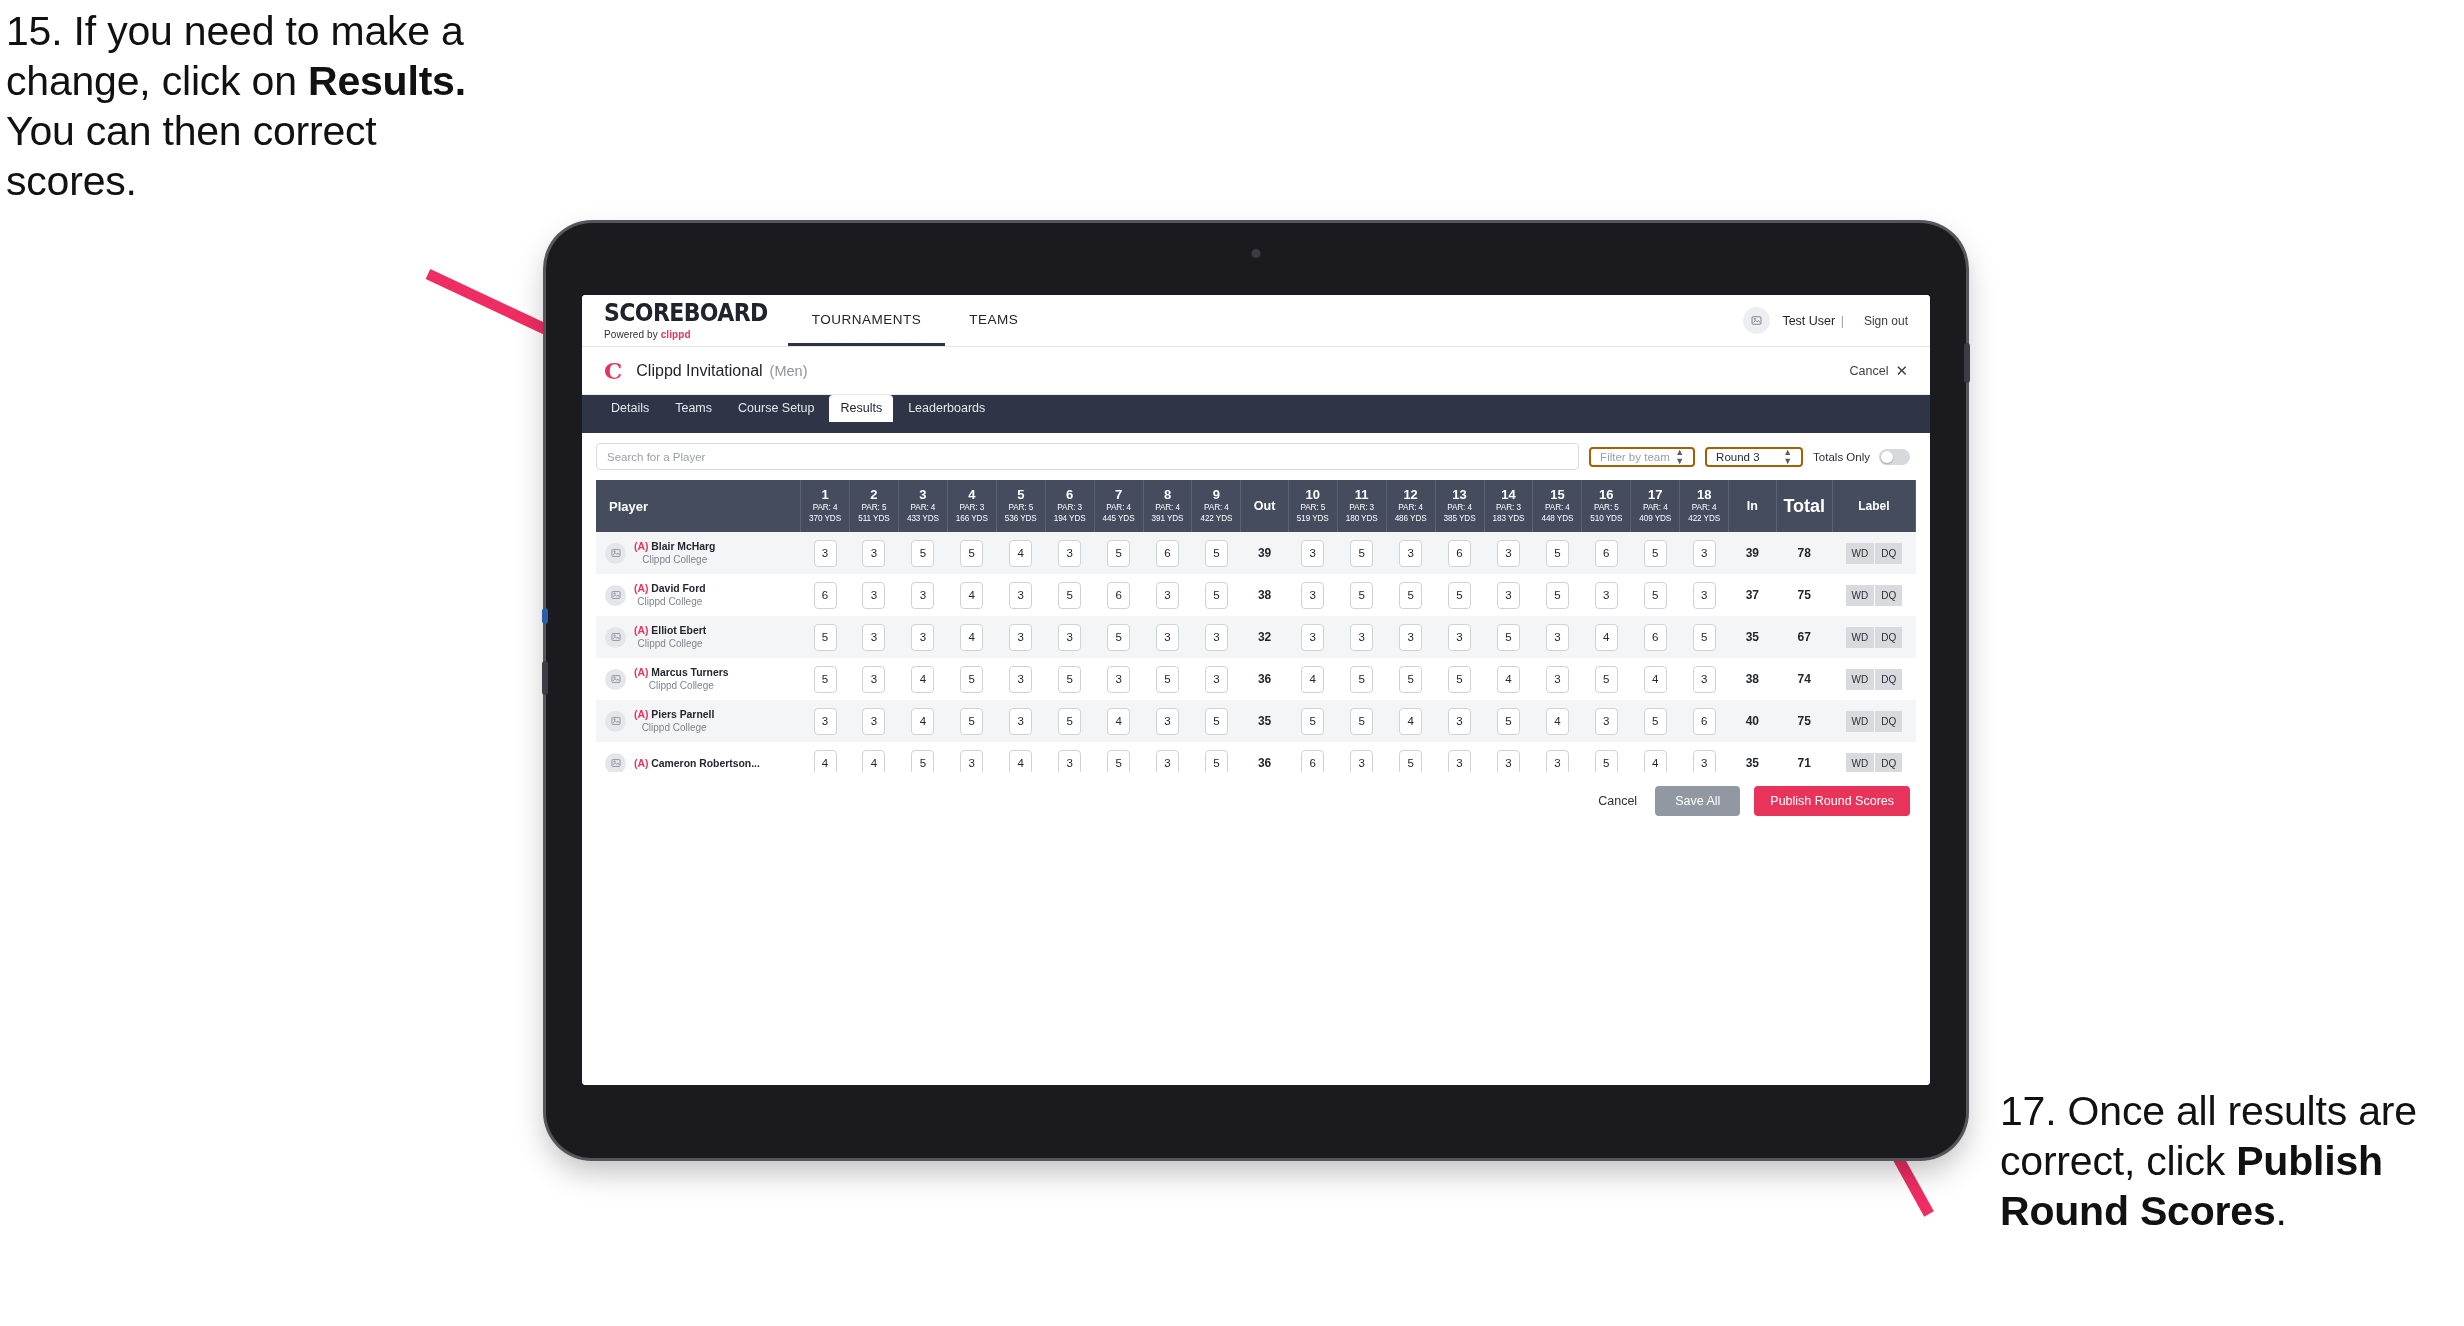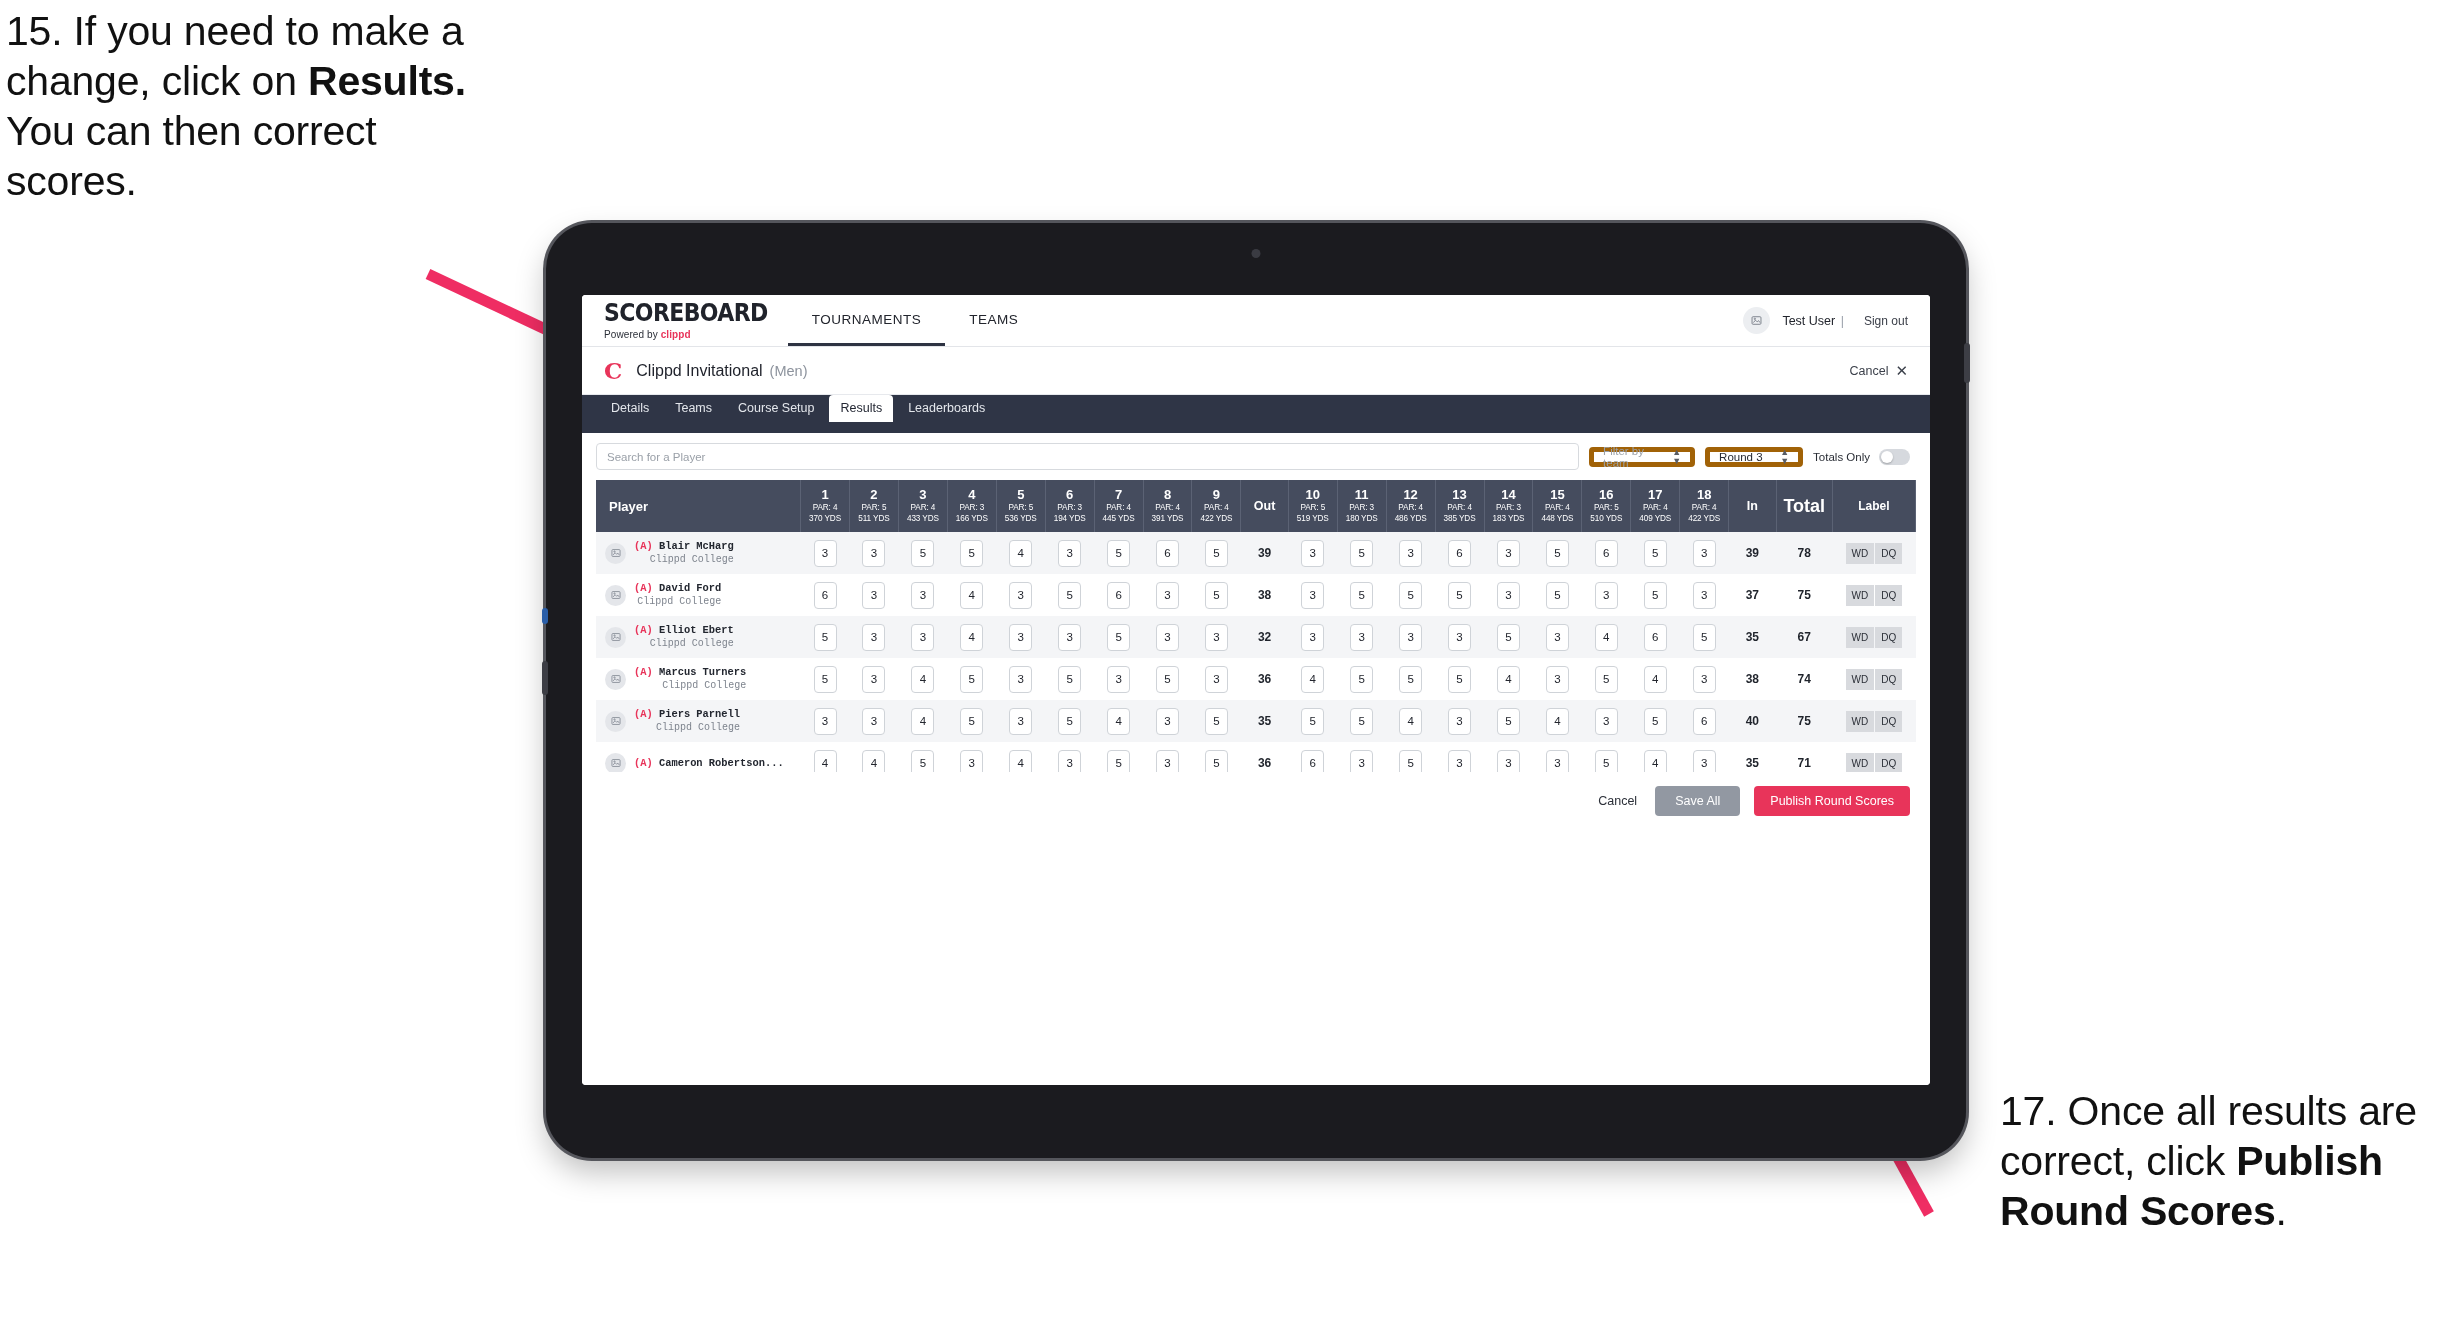--- a/index.html
+++ b/index.html
@@ -118,21 +118,21 @@
     display: flex; align-items: center; gap: 10px;
     padding: 10px 14px; background: #fff;
   }
   .search-input {
     flex: 1 1 auto; height: 27px; border: 1px solid #d7dade; border-radius: 4px;
     font-size: 11.5px; color: #6f747d; padding: 0 10px;
     font-family: "Liberation Sans", sans-serif; background: #fff;
   }
   .search-input::placeholder { color: #9aa0a8; }
   .sel {
-    height: 20px; border: 5px solid #a16207; border-radius: 4px; background: #fff;
+    height: 20px; border: 2px solid #a16207; border-radius: 4px; background: #fff;
     display: flex; align-items: center; padding: 0 9px; font-size: 11.5px; cursor: pointer;
   }
   .sel.team { width: 106px; color: #9aa0a8; }
   .sel.round { width: 98px; color: #272b34; }
   .sel .chev { margin-left: auto; color: #585d66; font-size: 9px; line-height: 1; display:flex; flex-direction:column; }
   .totals-wrap { display: flex; align-items: center; gap: 9px; padding-right: 6px; }
   .totals-label { font-size: 11.5px; color: #2a2e36; }
   .toggle {
     width: 31px; height: 16px; border-radius: 9px; background: #d6d9de;
     position: relative; cursor: pointer;
@@ -161,21 +161,21 @@
   th.agg { width: 32px; font-size: 12.5px; }
   th.totalc { width: 38px; font-size: 18px; }
   th.labelc { width: 56px; font-size: 12px; border-right: none; }
 
   tbody tr { height: 42px; }
   tbody tr.odd  { background: #f4f5f7; }
   tbody tr.even { background: #ffffff; }
   tbody td { padding: 0; text-align: center; vertical-align: middle; }
 
   td.player {
-    text-align: right; padding-left: 9px !important; font-family: Liberation Mono, monospace;
+    text-align: center; padding-left: 9px !important;
   }
   .pcell { display: flex; align-items: center; gap: 8px; }
   .p-avatar {
     width: 21px; height: 21px; border-radius: 50%; background: #e4e6ea;
     display: flex; align-items: center; justify-content: center;
     color: #878d97; flex: 0 0 auto;
   }
   .p-names { min-width: 0; }
   .p-name { font-size: 10.4px; color: #22262f; font-weight: 700; line-height: 1.25; white-space: nowrap; }
   .p-name .amt { color: #e8345a; font-weight: 700; }

